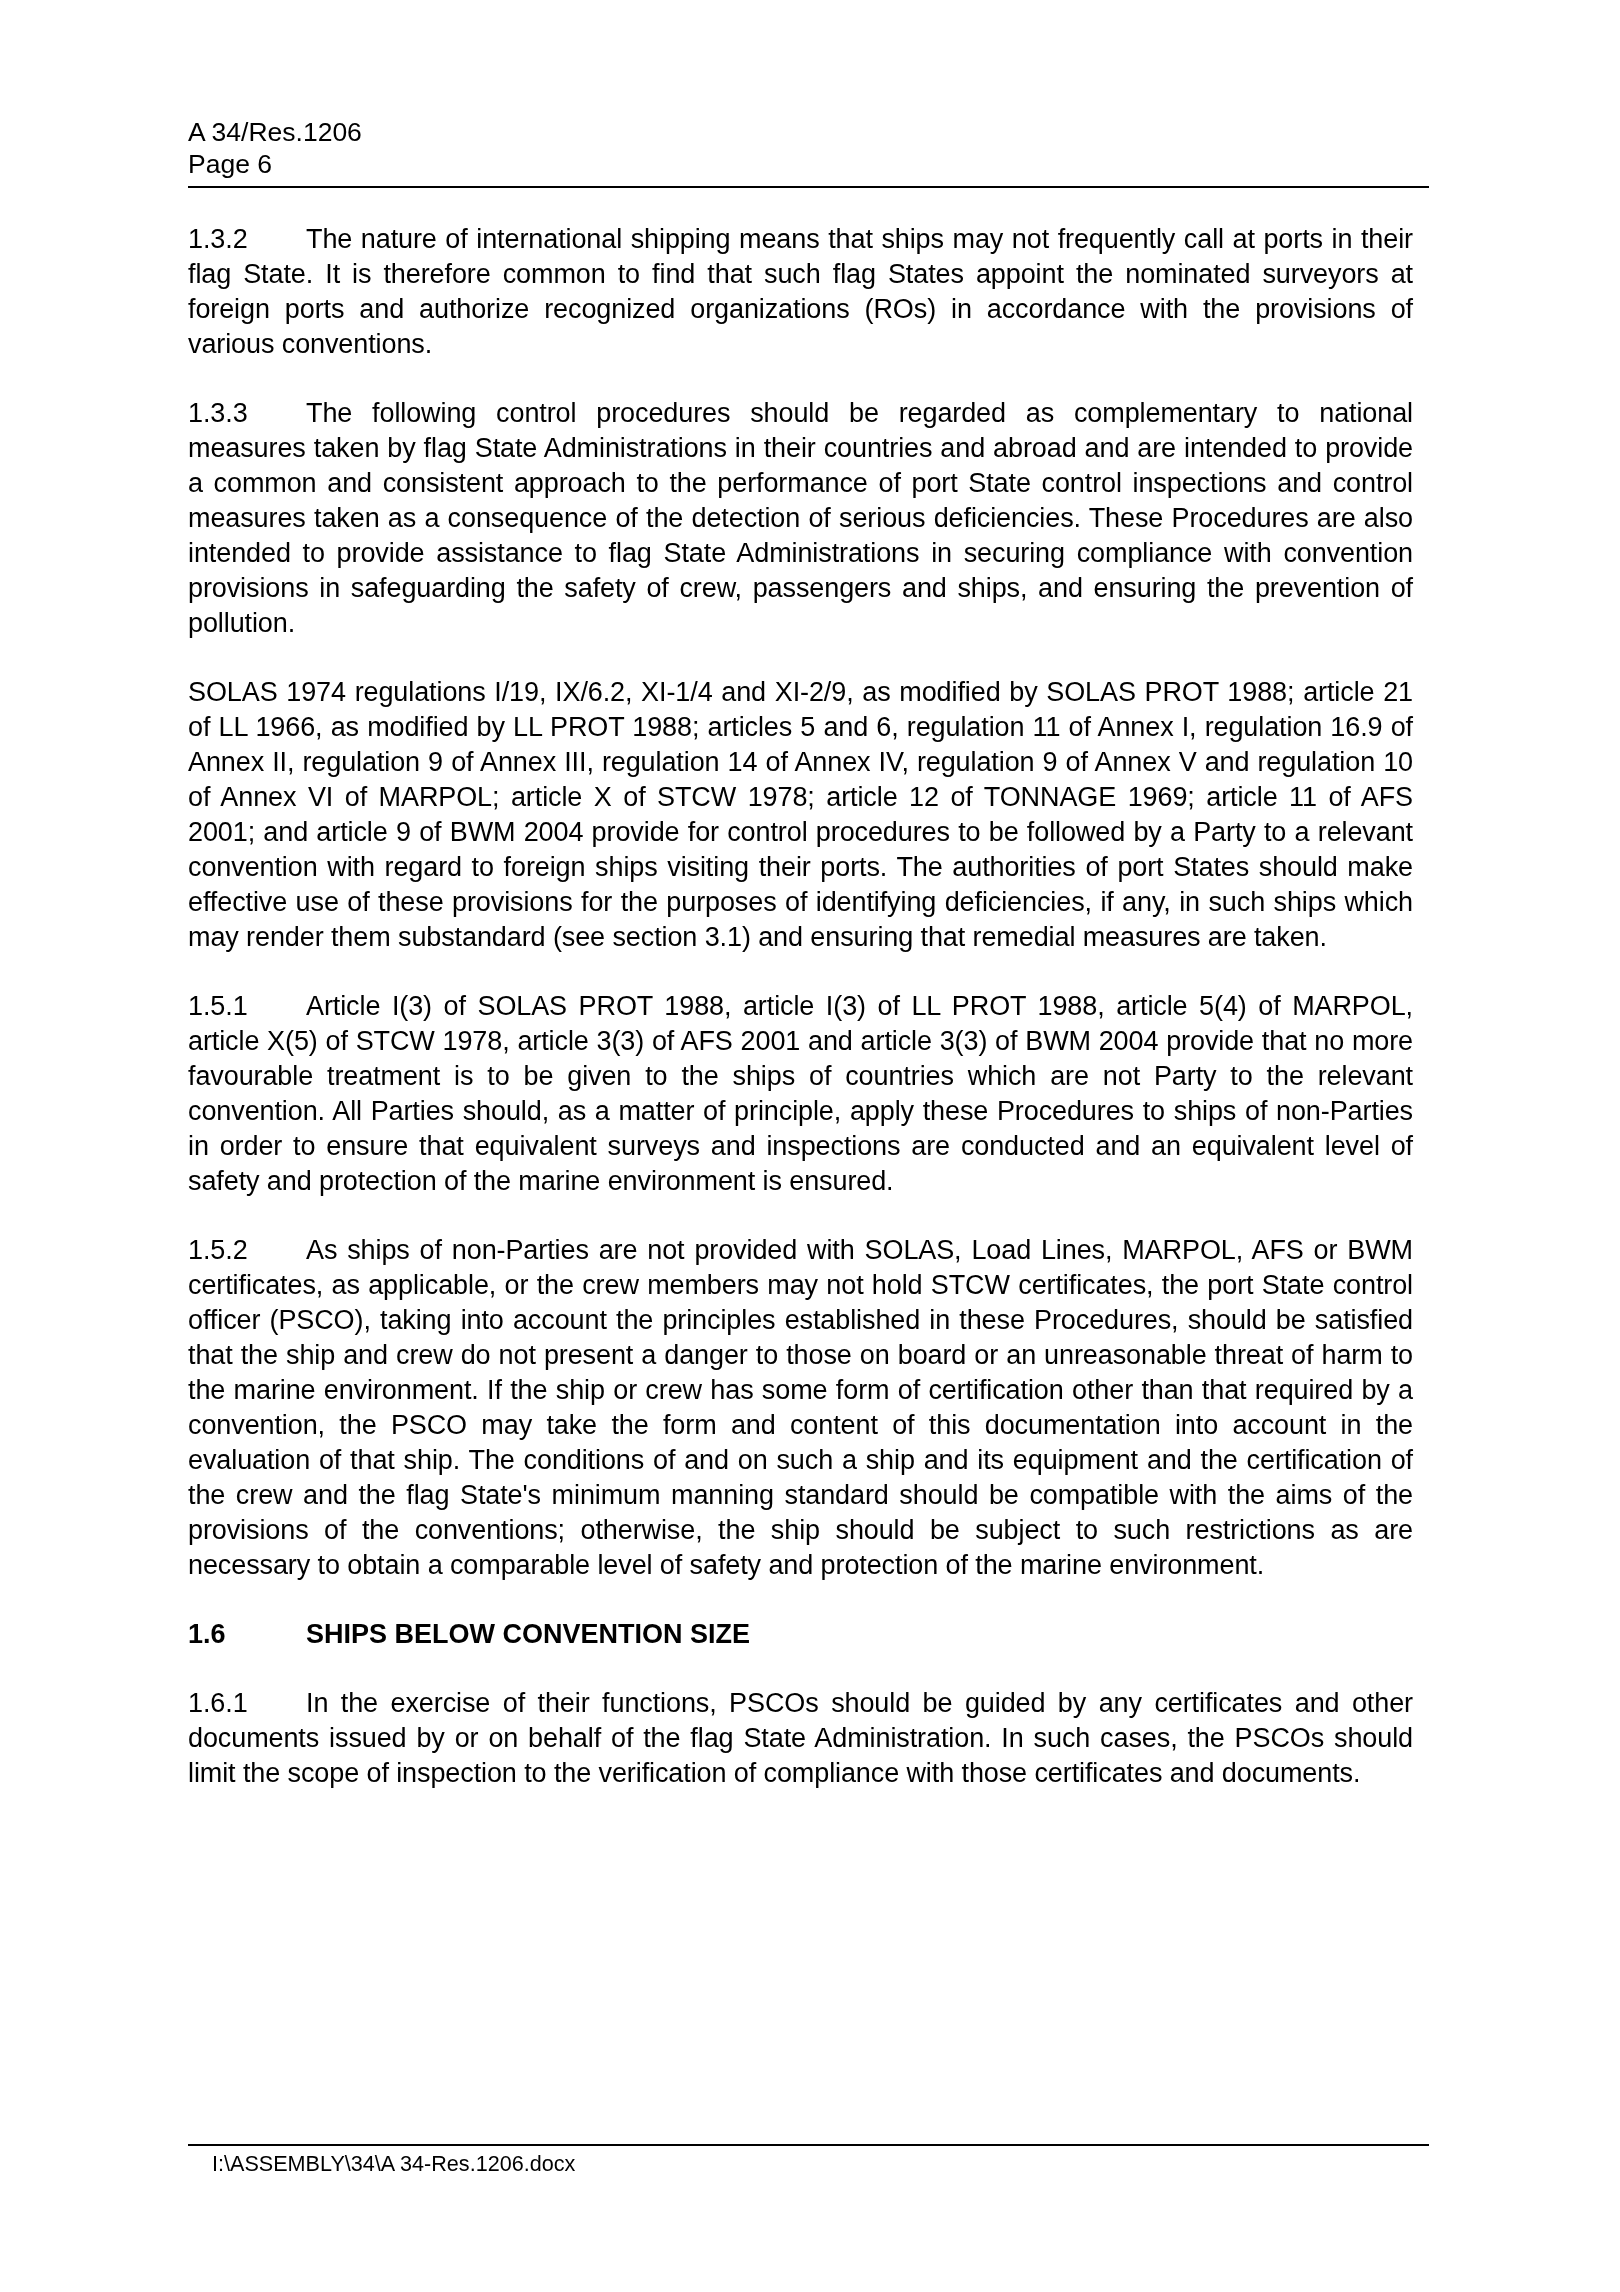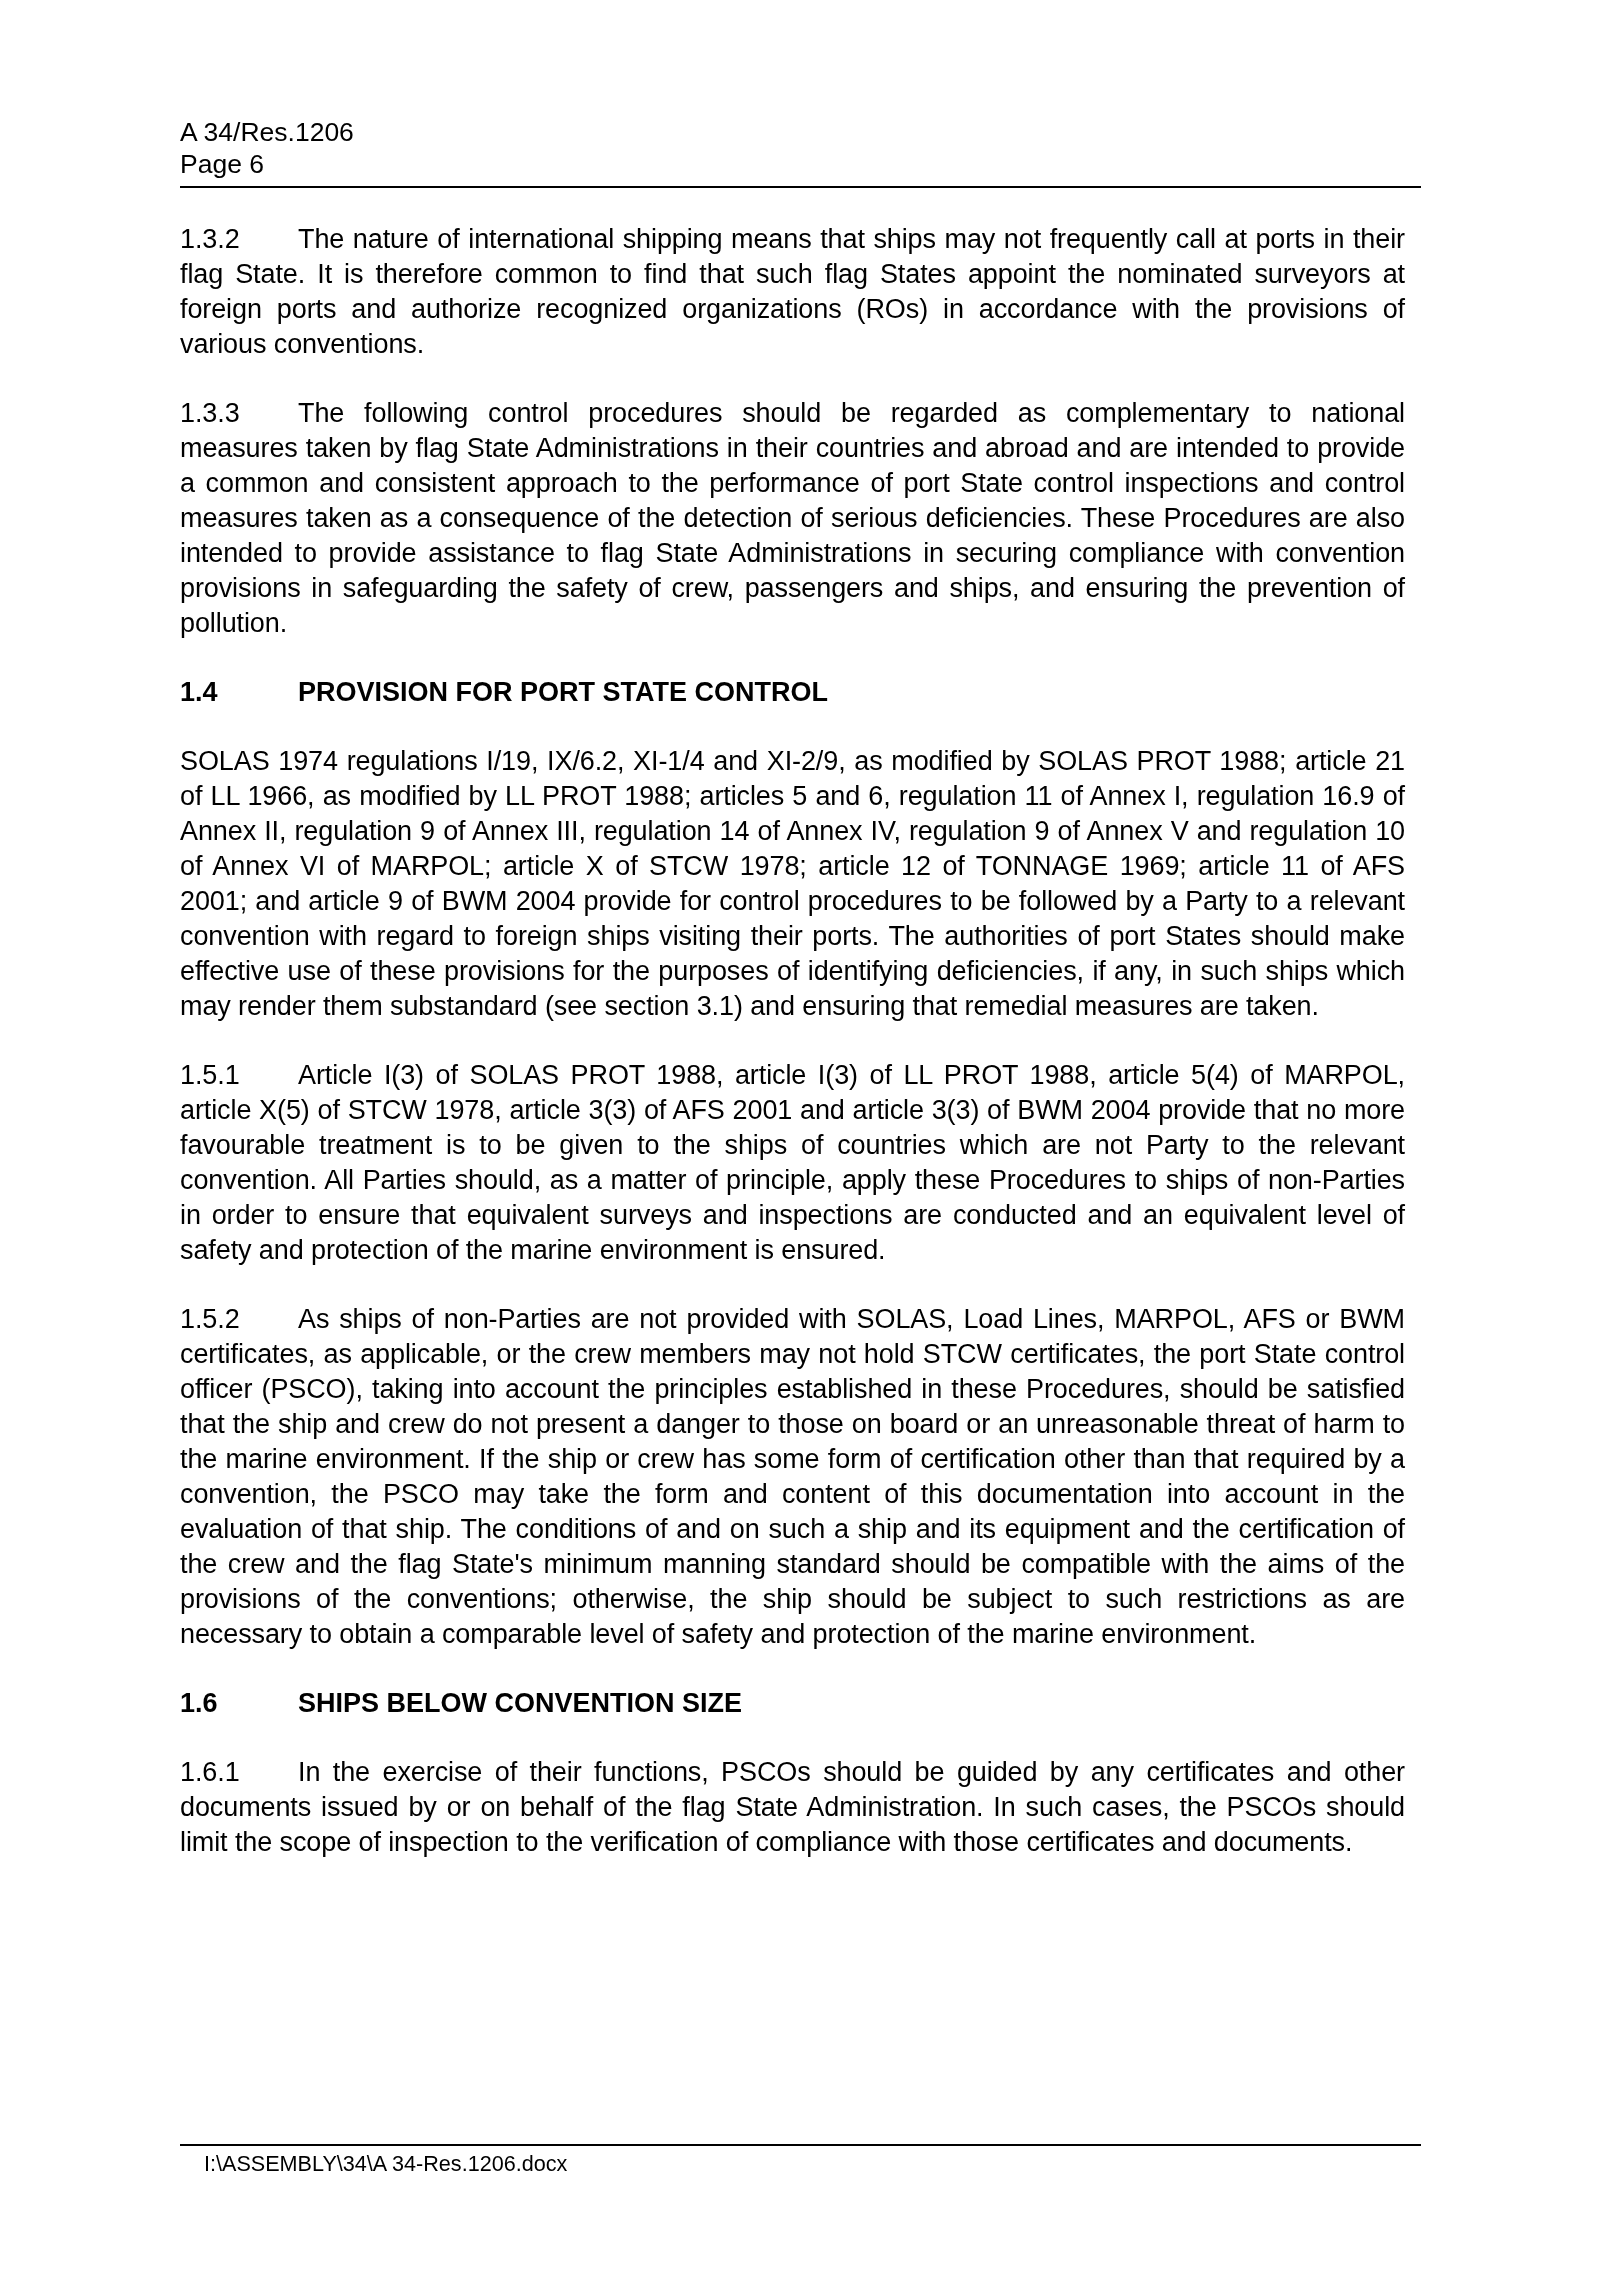--- a/index.html
+++ b/index.html
@@ -10,21 +10,21 @@
     body {
       width: 1620px;
       height: 2293px;
       position: relative;
       overflow: hidden;
       font-family: "Liberation Sans", sans-serif;
       color: #000000;
     }
     .page {
       position: absolute;
-      left: 180px;
+      left: 188px;
       top: 0;
       width: 1241px;
       height: 1677px;
     }
     .header {
       position: absolute;
       left: 0;
       top: 116px;
       width: 1241px;
     }
@@ -94,21 +94,20 @@
     <div class="header-line">Page 6</div>
   </div>
   <div class="header-rule"></div>
 
   <div class="content">
 
     <p class="para"><span class="num">1.3.2</span><span>The nature of international shipping means that ships may not frequently call at ports in their flag State. It is therefore common to find that such flag States appoint the nominated surveyors at foreign ports and authorize recognized organizations (ROs) in accordance with the provisions of various conventions.</span></p>
 
     <p class="para"><span class="num">1.3.3</span><span>The following control procedures should be regarded as complementary to national measures taken by flag State Administrations in their countries and abroad and are intended to provide a common and consistent approach to the performance of port State control inspections and control measures taken as a consequence of the detection of serious deficiencies. These Procedures are also intended to provide assistance to flag State Administrations in securing compliance with convention provisions in safeguarding the safety of crew, passengers and ships, and ensuring the prevention of pollution.</span></p>
 
-    <div class="heading"><span class="num">1.4</span><span>PROVISION FOR PORT STATE CONTROL</span></div>
 
     <p class="para"><span>SOLAS 1974 regulations I/19, IX/6.2, XI-1/4 and XI-2/9, as modified by SOLAS PROT 1988; article 21 of LL 1966, as modified by LL PROT 1988; articles 5 and 6, regulation 11 of Annex I, regulation 16.9 of Annex II, regulation 9 of Annex III, regulation 14 of Annex IV, regulation 9 of Annex V and regulation 10 of Annex VI of MARPOL; article X of STCW 1978; article 12 of TONNAGE 1969; article 11 of AFS 2001; and article 9 of BWM 2004 provide for control procedures to be followed by a Party to a relevant convention with regard to foreign ships visiting their ports. The authorities of port States should make effective use of these provisions for the purposes of identifying deficiencies, if any, in such ships which may render them substandard (see section 3.1) and ensuring that remedial measures are taken.</span></p>
 
 
     <p class="para"><span class="num">1.5.1</span><span>Article I(3) of SOLAS PROT 1988, article I(3) of LL PROT 1988, article 5(4) of MARPOL, article X(5) of STCW 1978, article 3(3) of AFS 2001 and article 3(3) of BWM 2004 provide that no more favourable treatment is to be given to the ships of countries which are not Party to the relevant convention. All Parties should, as a matter of principle, apply these Procedures to ships of non-Parties in order to ensure that equivalent surveys and inspections are conducted and an equivalent level of safety and protection of the marine environment is ensured.</span></p>
 
     <p class="para"><span class="num">1.5.2</span><span>As ships of non-Parties are not provided with SOLAS, Load Lines, MARPOL, AFS or BWM certificates, as applicable, or the crew members may not hold STCW certificates, the port State control officer (PSCO), taking into account the principles established in these Procedures, should be satisfied that the ship and crew do not present a danger to those on board or an unreasonable threat of harm to the marine environment. If the ship or crew has some form of certification other than that required by a convention, the PSCO may take the form and content of this documentation into account in the evaluation of that ship. The conditions of and on such a ship and its equipment and the certification of the crew and the flag State's minimum manning standard should be compatible with the aims of the provisions of the conventions; otherwise, the ship should be subject to such restrictions as are necessary to obtain a comparable level of safety and protection of the marine environment.</span></p>
 
     <div class="heading"><span class="num">1.6</span><span>SHIPS BELOW CONVENTION SIZE</span></div>
 

